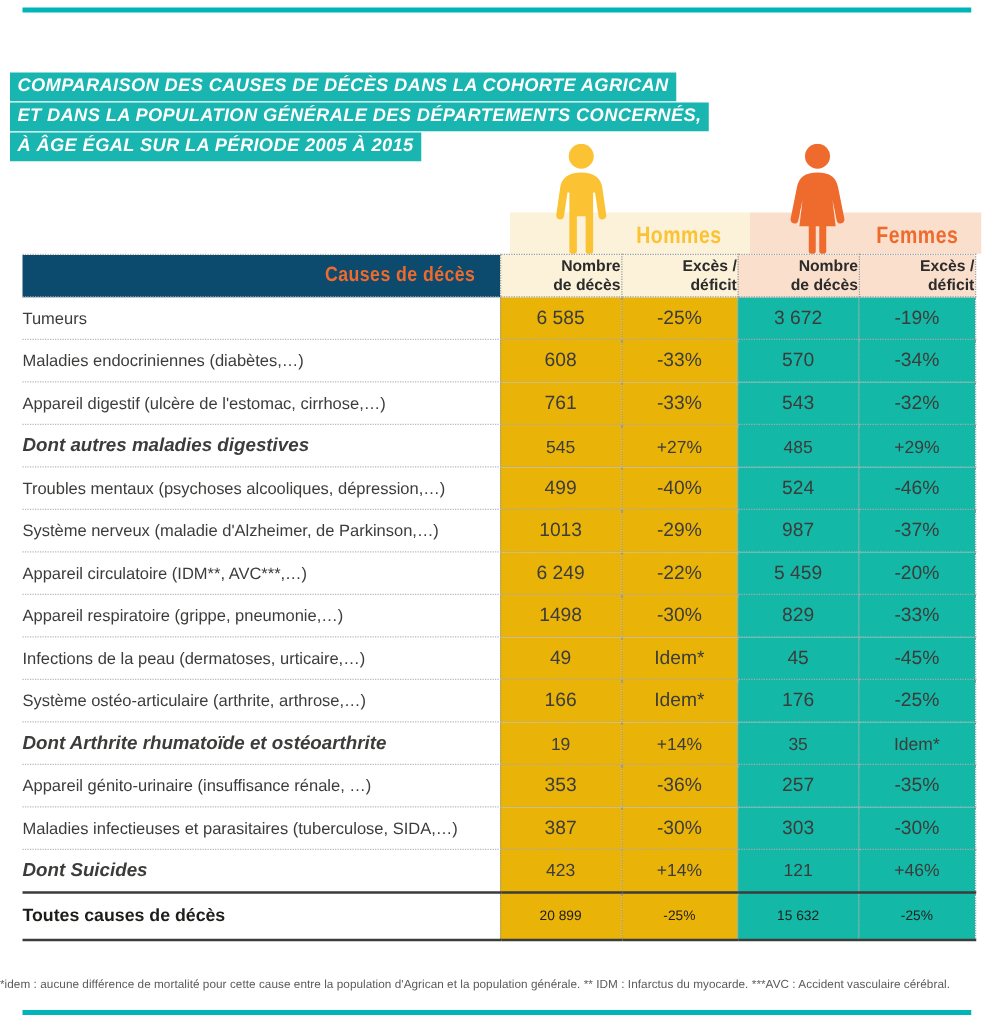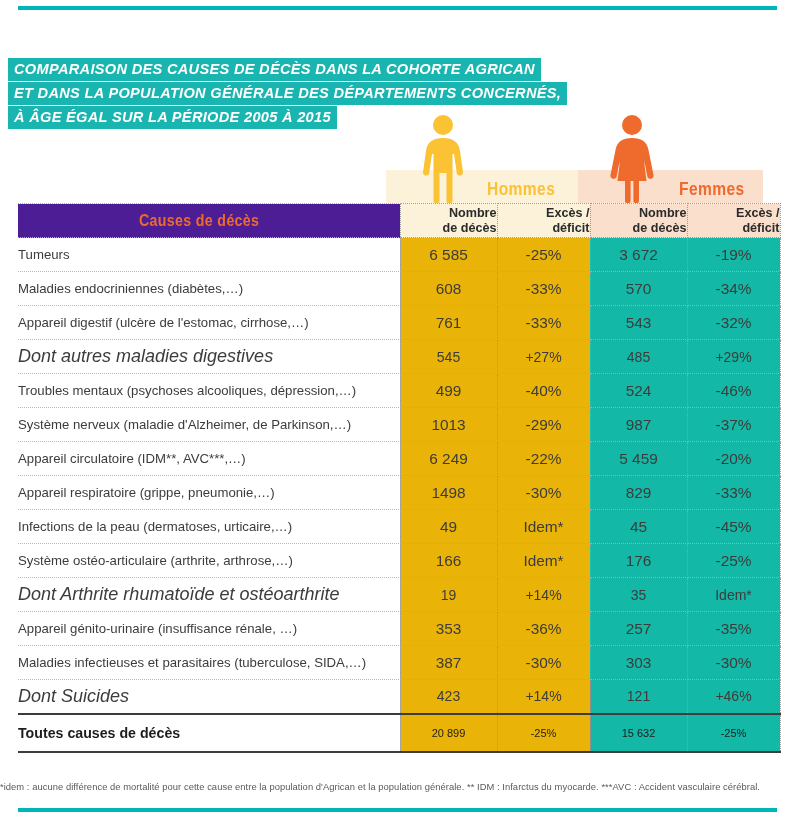--- a/index.html
+++ b/index.html
@@ -47,21 +47,21 @@
     letter-spacing: 0.3px;
     line-height: 20px;
     padding: 1px 6px 2px 6px;
     margin-bottom: 1px;
     white-space: nowrap;
   }
 
   
   #gender-band {
     position: absolute;
-    left: 386px;
+    left: 408px;
     top: 170px;
     width: 377px;
     height: 33px;
   }
   .gband {
     position: absolute;
     top: 0;
     height: 33px;
   }
   .gband.men   { left: 0px;   width: 192px; background: #fbf2d9; }
@@ -116,22 +116,23 @@
     font-size: 13.2px;
     color: #3c3c3b;
     padding-left: 14px;
     text-align: left;
     height: 34px;
     border-bottom: 1px dotted #b9b9b9;
     background: #ffffff;
   }
   .lbl.sub {
     font-style: italic;
-    font-size: 18px;
+    font-size: 15px;
     padding-left: 52px;
+    font-weight: bold;
   }
   .val {
     text-align: center;
     font-size: 15.4px;
     color: #3c3c3b;
     height: 34px;
     border-bottom: 1px dotted #a9a9a9;
     border-right: 1px dotted #9a9a9a;
   }
   .val.men   { background: #eab308; }
@@ -139,26 +140,26 @@
   .val.first { border-left: 1px dotted #9a9a9a; }
   .val.sub   { font-size: 14px; }
 
   
   .hdr-cause {
     color: #ee6a2d;
     font-weight: bold;
     font-size: 16.5px;
     letter-spacing: 0.4px;
     font-stretch: condensed;
-    text-align: center;
+    text-align: right;
     padding-left: 14px;
     height: 34px;
     border-top: 1px dotted #b0b0b0;
     border-bottom: 1px dotted #b0b0b0;
-    background: #4c1d95;
+    background: #0c4a6e;
   }
   .hdr-cause span {
     display: inline-block;
     transform: scaleX(0.86);
     transform-origin: left center;
   }
   .hdr-sub {
     font-weight: bold;
     font-size: 12.6px;
     color: #2b2b2b;

